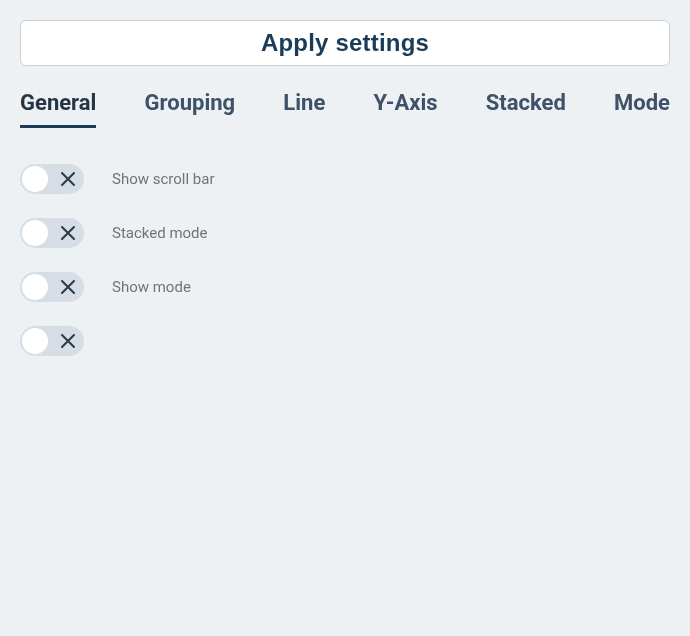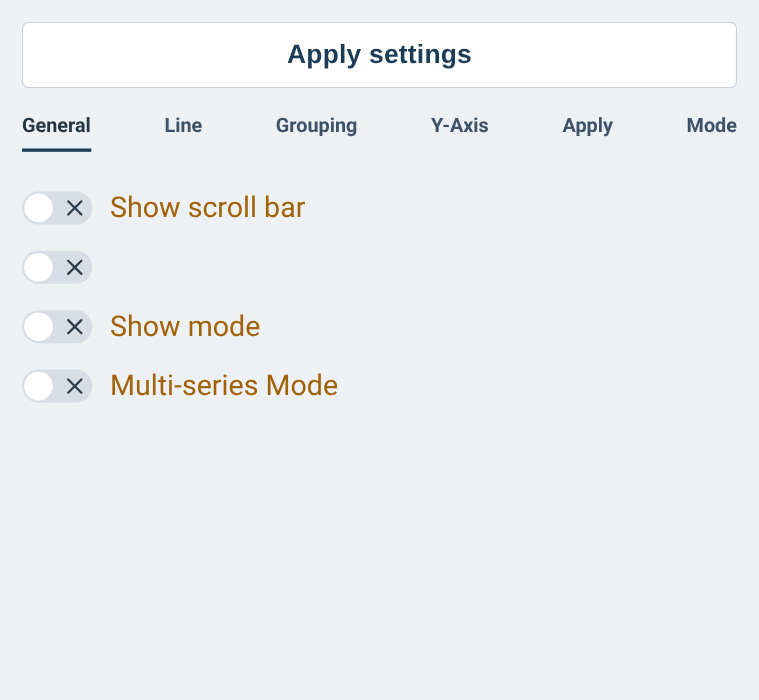--- a/index.html
+++ b/index.html
@@ -5,40 +5,40 @@
     * { box-sizing: border-box; margin: 0; padding: 0; }
     body {
       font-family: -apple-system, BlinkMacSystemFont, "Segoe UI", Roboto, Helvetica, Arial, sans-serif;
       background: #eef1f4;
       width: 690px;
       height: 636px;
       padding: 20px;
     }
     .apply-btn {
       width: 100%;
-      height: 60px;
+      height: 46px;
       background: #ffffff;
       border: 1px solid #c8d0d8;
       border-radius: 6px;
       color: #1c3b57;
       font-size: 24px;
       font-weight: 700;
       cursor: pointer;
       display: flex;
       align-items: center;
       justify-content: center;
       letter-spacing: 0.2px;
     }
     .tabs {
       display: flex;
       justify-content: space-between;
       padding-top: 16px;
     }
     .tab {
-      font-size: 18px;
+      font-size: 22px;
       font-weight: 700;
       color: #3d5168;
       padding: 8px 0 10px 0;
       cursor: pointer;
       white-space: nowrap;
     }
     .tab.active {
       color: #263544;
       border-bottom: 3px solid #1c3b57;
     }
@@ -74,37 +74,37 @@
       top: 50%;
       transform: translateY(-50%);
       width: 20px;
       height: 20px;
       display: flex;
       align-items: center;
       justify-content: center;
     }
     .toggle-x svg { display: block; }
     .option-label {
-      margin-left: 16px;
-      font-size: 26px;
-      color: #a16207;
+      margin-left: 28px;
+      font-size: 15px;
+      color: #737373;
       font-weight: 400;
     }
   </style>
 </head>
 <body>
 
 <button class="apply-btn">Apply settings</button>
 
 <div class="tabs">
   <div class="tab active">General</div>
+  <div class="tab">Grouping</div>
   <div class="tab">Line</div>
-  <div class="tab">Grouping</div>
   <div class="tab">Y-Axis</div>
-  <div class="tab">Apply</div>
+  <div class="tab">Stacked</div>
   <div class="tab">Mode</div>
 </div>
 
 <div class="options">
 
   <div class="option-row">
     <div class="toggle">
       <div class="toggle-knob"></div>
       <div class="toggle-x">
         <svg width="16" height="16" viewBox="0 0 16 16">
@@ -117,20 +117,21 @@
 
   <div class="option-row">
     <div class="toggle">
       <div class="toggle-knob"></div>
       <div class="toggle-x">
         <svg width="16" height="16" viewBox="0 0 16 16">
             <path d="M2 2 L14 14 M14 2 L2 14" stroke="#2a3a4a" stroke-width="2" stroke-linecap="round" fill="none"></path>
           </svg>
       </div>
     </div>
+    <span class="option-label">Stacked mode</span>
   </div>
 
   <div class="option-row">
     <div class="toggle">
       <div class="toggle-knob"></div>
       <div class="toggle-x">
         <svg width="16" height="16" viewBox="0 0 16 16">
             <path d="M2 2 L14 14 M14 2 L2 14" stroke="#2a3a4a" stroke-width="2" stroke-linecap="round" fill="none"></path>
           </svg>
       </div>
@@ -140,16 +141,15 @@
 
   <div class="option-row">
     <div class="toggle">
       <div class="toggle-knob"></div>
       <div class="toggle-x">
         <svg width="16" height="16" viewBox="0 0 16 16">
             <path d="M2 2 L14 14 M14 2 L2 14" stroke="#2a3a4a" stroke-width="2" stroke-linecap="round" fill="none"></path>
           </svg>
       </div>
     </div>
-    <span class="option-label">Multi-series Mode</span>
   </div>
 
 </div>
 
 </body></html>

